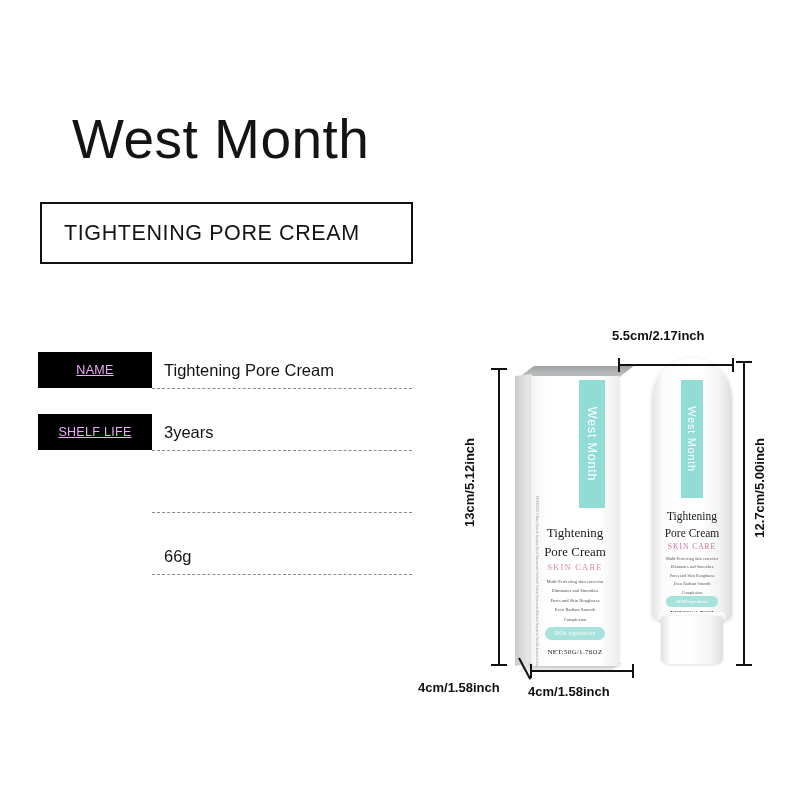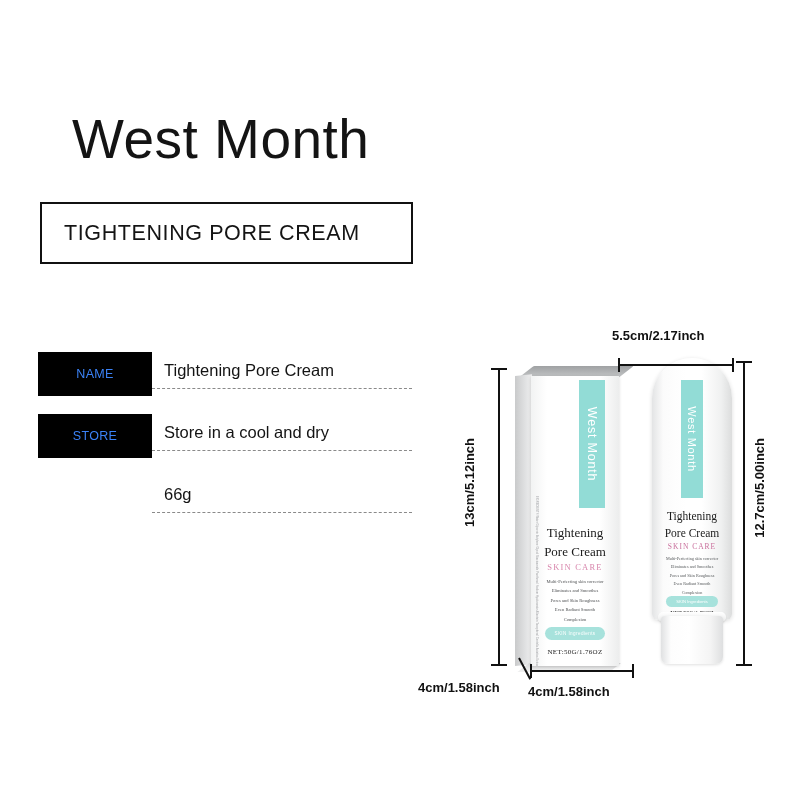--- a/index.html
+++ b/index.html
@@ -58,29 +58,30 @@
   }
   .spec-row {
     position: relative;
     height: 62px;
   }
   .spec-key {
     position: absolute;
     left: 0;
     top: 0;
     width: 114px;
-    height: 44px;
+    height: 36px;
     background: #000000;
-    color: #3b82f6;
+    color: #f0abfc;
     display: flex;
     align-items: center;
     justify-content: center;
     font-size: 12.5px;
     letter-spacing: 0.3px;
     white-space: nowrap;
+    text-decoration: underline;
   }
   .spec-val {
     position: absolute;
     left: 126px;
     top: 0;
     height: 36px;
     display: flex;
     align-items: center;
     font-size: 16.5px;
     color: #131313;
@@ -421,24 +422,27 @@
 
 <div class="spec-table">
 
   <div class="spec-row">
     <div class="spec-key">NAME</div>
     <div class="spec-val">Tightening Pore Cream</div>
     <div class="spec-underline"></div>
   </div>
 
 
-
   <div class="spec-row">
-    <div class="spec-key">STORE</div>
-    <div class="spec-val">Store in a cool and dry</div>
+    <div class="spec-key">SHELF LIFE</div>
+    <div class="spec-val">3years</div>
+    <div class="spec-underline"></div>
+  </div>
+
+  <div class="spec-row">
     <div class="spec-underline"></div>
   </div>
 
 
   <div class="spec-row">
     <div class="spec-val">66g</div>
     <div class="spec-underline"></div>
   </div>
 
 </div>

